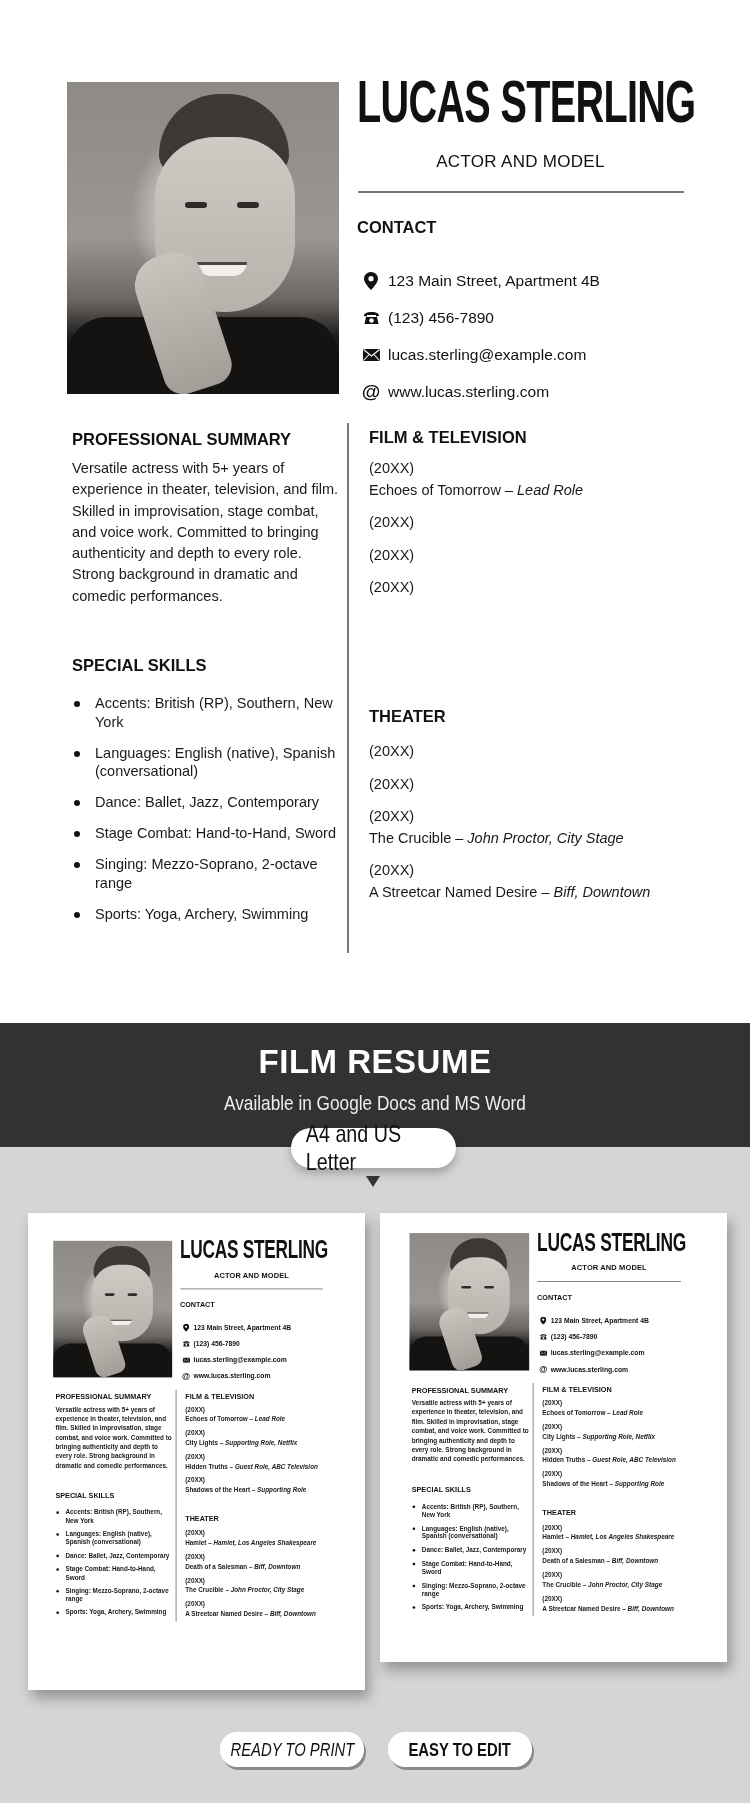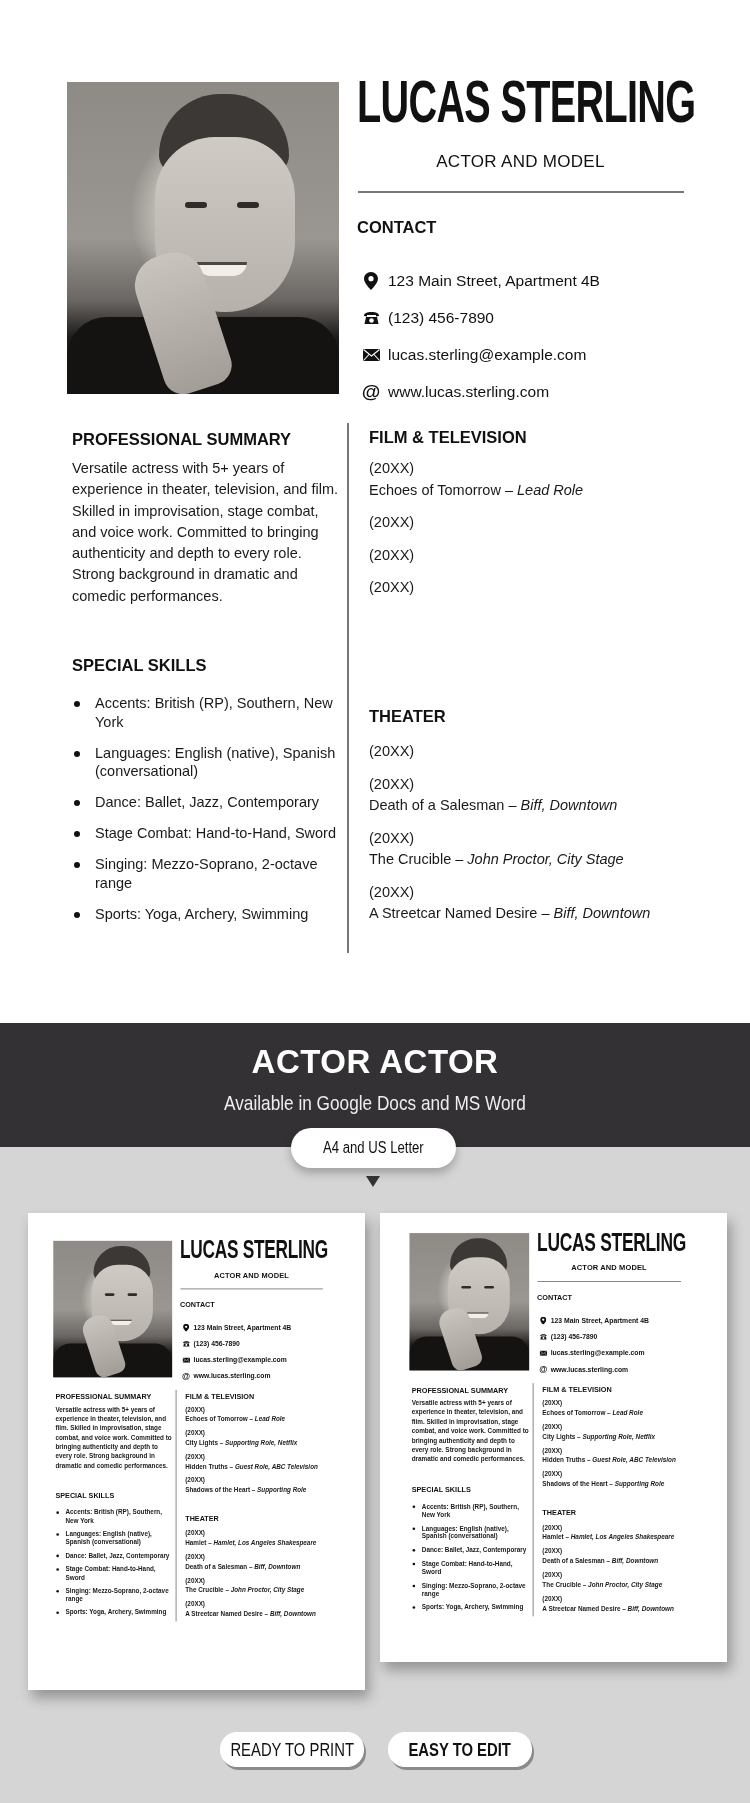--- a/index.html
+++ b/index.html
@@ -43,40 +43,40 @@
   .credit .role { font-style: italic; }
   .theater-h { position: absolute; left: 369px; top: 707px; }
   .theater { position: absolute; left: 369px; top: 730px; width: 370px; }
 
   
   .band { position: absolute; left: 0; top: 1023px; width: 750px; height: 124px; background: #333133; }
   .band-title { position: absolute; left: 0; top: 20px; width: 750px; text-align: center; color: #fff; font-size: 33px; font-weight: 700; letter-spacing: 0.5px; }
   .band-sub { position: absolute; left: 0; top: 68px; width: 750px; text-align: center; color: #eee; font-size: 21px; transform: scaleX(0.82); transform-origin: center; }
   .gray { position: absolute; left: 0; top: 1147px; width: 750px; height: 656px; background: #d5d5d5; }
   .pill { position: absolute; left: 291px; top: 1128px; width: 165px; height: 40px; border-radius: 20px; background: #fff; box-shadow: 0 5px 10px rgba(0,0,0,0.25);
-    display: flex; align-items: center; justify-content: center; font-size: 16px; color: #111; }
+    display: flex; align-items: center; justify-content: center; font-size: 24px; color: #111; }
   .pill span { display: inline-block; transform: scaleX(0.82); }
   .arrow { position: absolute; left: 366px; top: 1176px; width: 0; height: 0; border-left: 7px solid transparent; border-right: 7px solid transparent; border-top: 11px solid #333; }
 
   
   .thumb { position: absolute; background: #fff; box-shadow: 4px 8px 12px rgba(0,0,0,0.3); overflow: hidden; }
   .thumb.a { left: 28px; top: 1213px; width: 337px; height: 477px; }
   .thumb.b { left: 380px; top: 1213px; width: 347px; height: 449px; }
   .thumb .inner { position: absolute; left: 0; top: 0; width: 750px; height: 1023px; transform-origin: 0 0; }
   .thumb.a .inner { transform: translate(-4px, -8px) scale(0.437); }
   .thumb.b .inner { transform: translate(0px, -16px) scale(0.44); }
   .thumb .inner .resume { position: absolute; left: 0; top: 0; }
   .thumb .inner * { font-weight: 700; }
   .thumb .inner .role { font-style: italic; }
 
   
   .tag { position: absolute; top: 1732px; height: 35px; border-radius: 17px; background: #fff; box-shadow: 2px 3px 0 #8a8a8a;
     display: flex; align-items: center; justify-content: center; font-size: 19px; color: #111; }
   .tag span { display: inline-block; transform: scaleX(0.78); white-space: nowrap; }
-  .tag.print { left: 220px; width: 144px; }
+  .tag.print { left: 220px; width: 144px; font-style: italic; }
   .tag.edit { left: 388px; width: 144px; font-weight: bold; }
 </style>
 </head>
 <body>
 
 <div id="main-slot">
   <div class="resume">
     <div class="photo">
       <div class="hair"></div>
         <div class="face"></div>
@@ -156,36 +156,35 @@
       </div>
     </div>
 
     <div class="theater-h sec-h">THEATER</div>
     <div class="theater">
       <div class="credit">
         <div>(20XX)</div>
       </div>
       <div class="credit">
         <div>(20XX)</div>
-        <div><span>Death of a Salesman – </span><span class="role">Biff, Downtown</span></div>
       </div>
       <div class="credit">
         <div>(20XX)</div>
         <div><span>The Crucible – </span><span class="role">John Proctor, City Stage</span></div>
       </div>
       <div class="credit">
         <div>(20XX)</div>
         <div><span>A Streetcar Named Desire  – </span><span class="role">Biff, Downtown</span></div>
       </div>
     </div>
   </div>
 </div>
 
 <div class="band">
-  <div class="band-title">ACTOR ACTOR</div>
+  <div class="band-title">FILM RESUME</div>
   <div class="band-sub">Available in Google Docs and MS Word</div>
 </div>
 <div class="gray"></div>
 <div class="pill">
     <span>A4 and US Letter</span>
   </div>
 <div class="arrow"></div>
 
 <div class="thumb a">
     <div class="inner" id="thumb-a">

